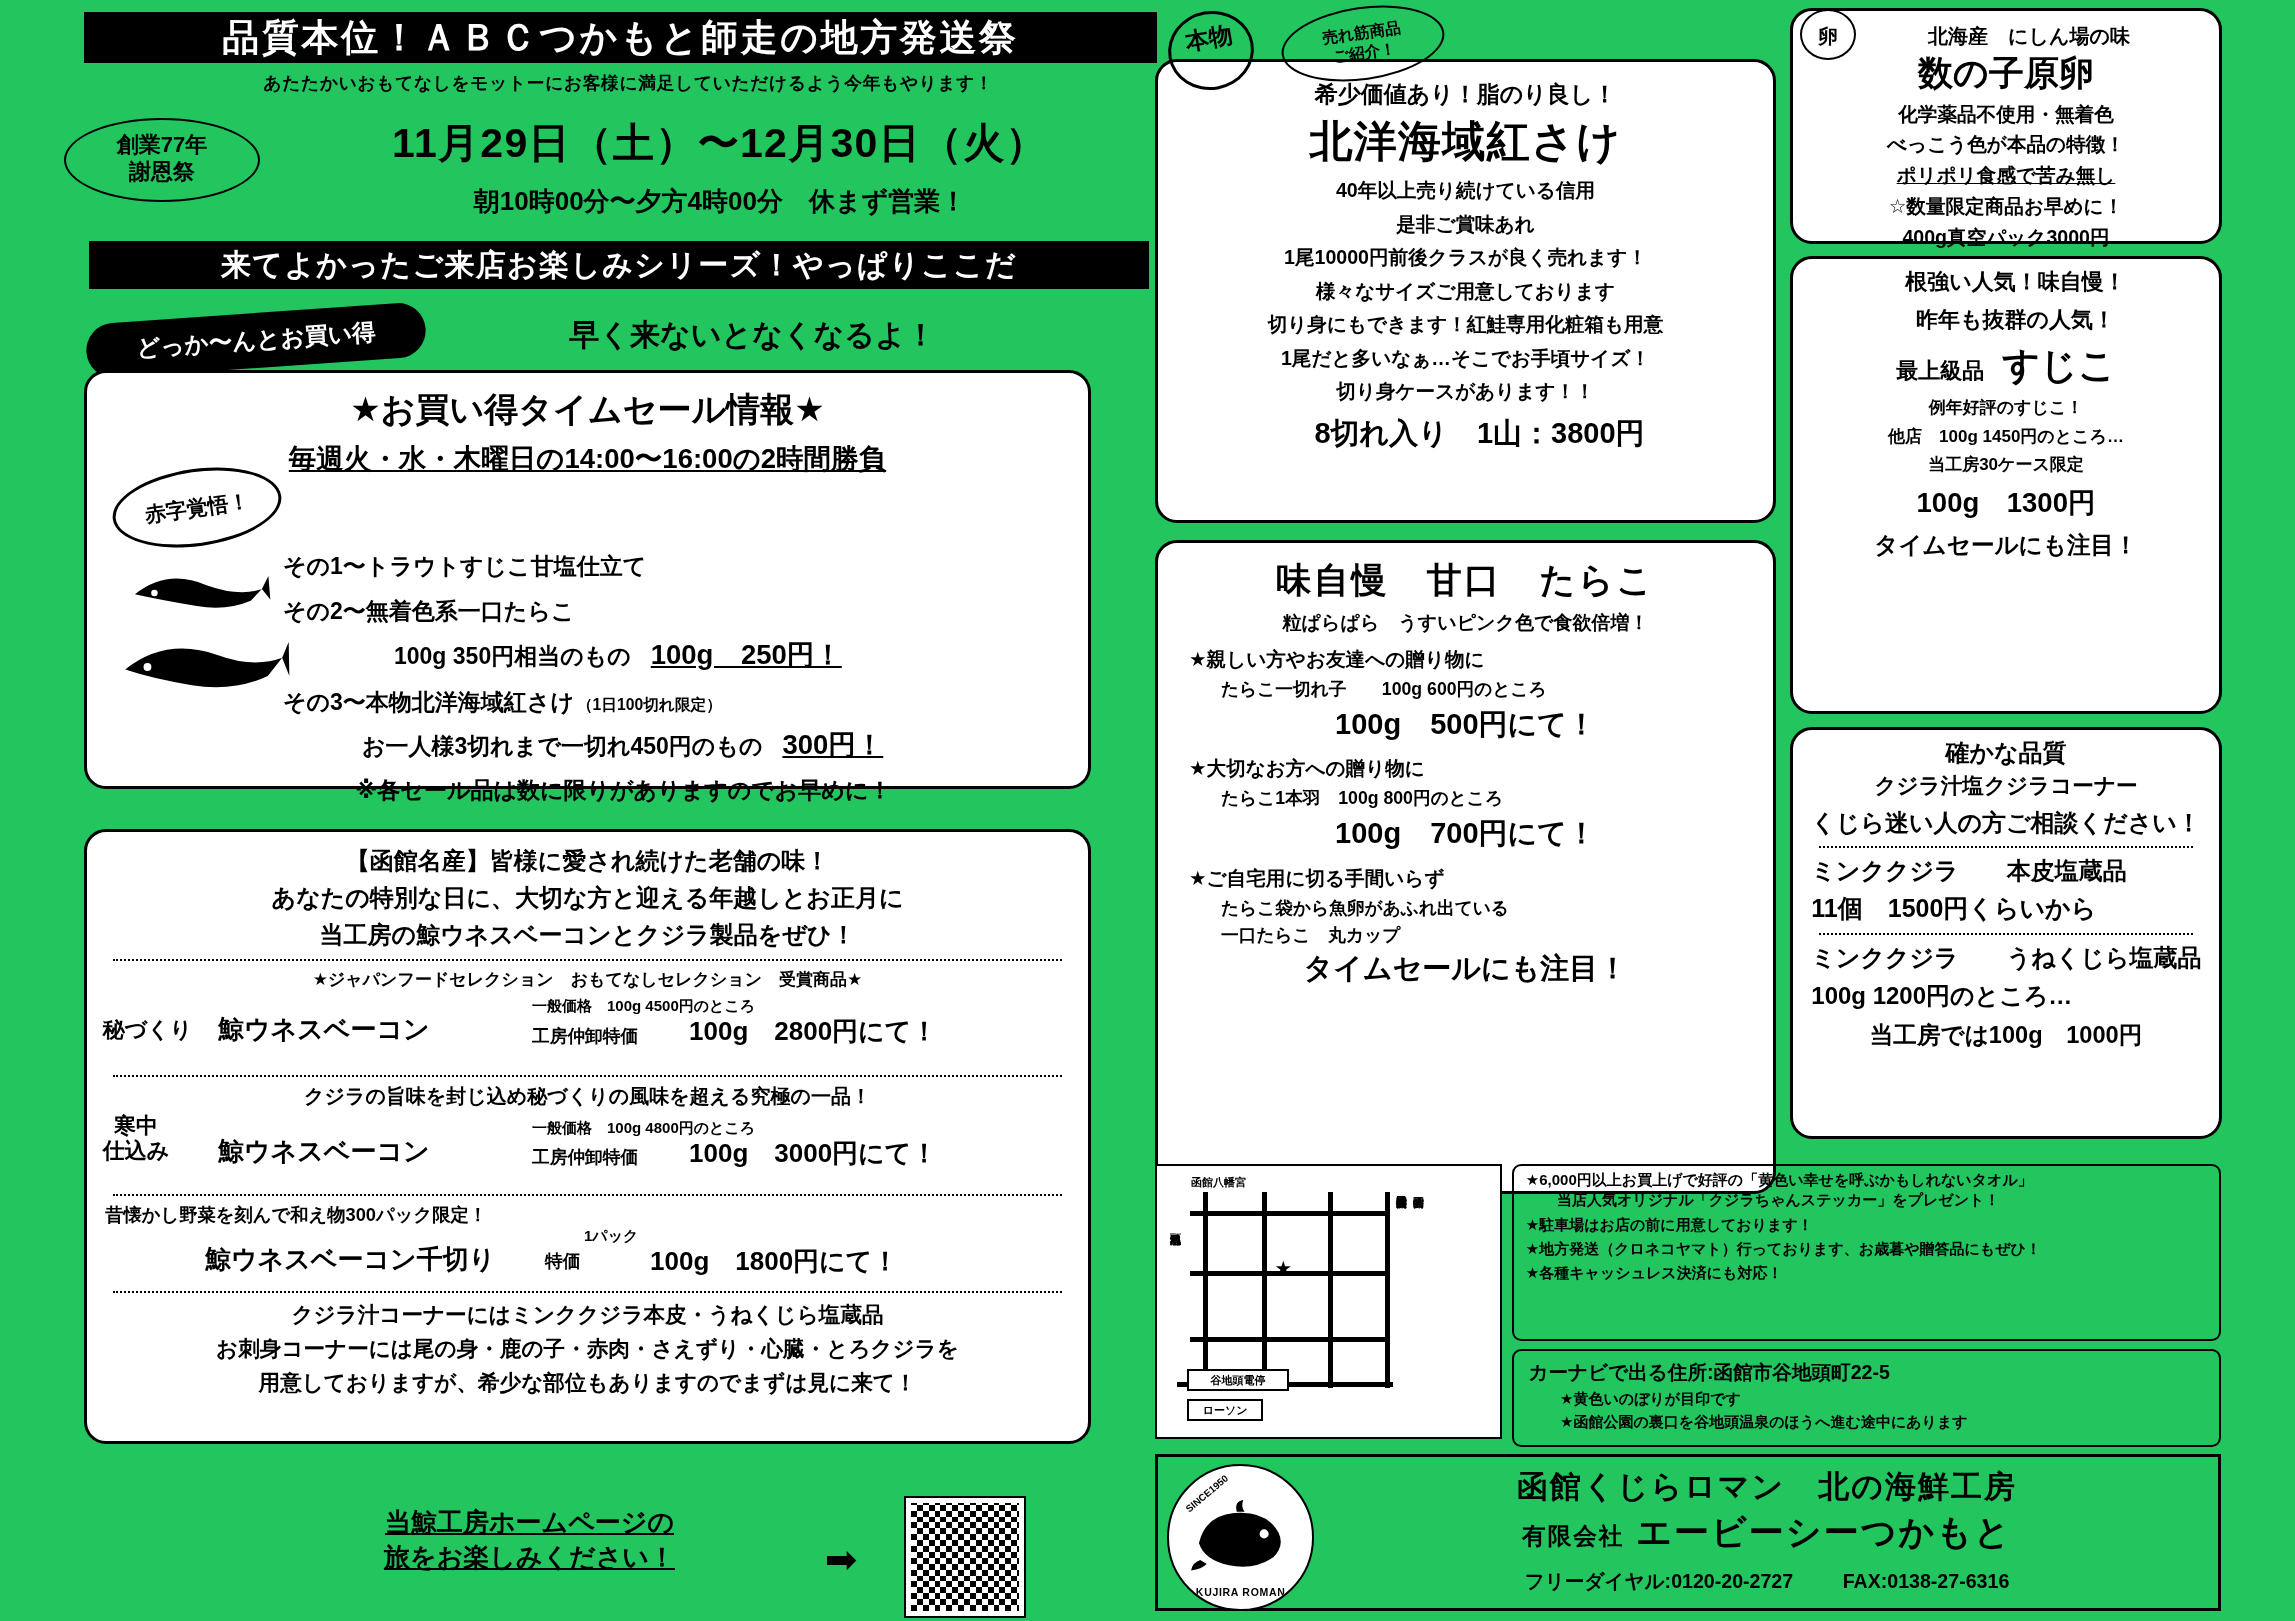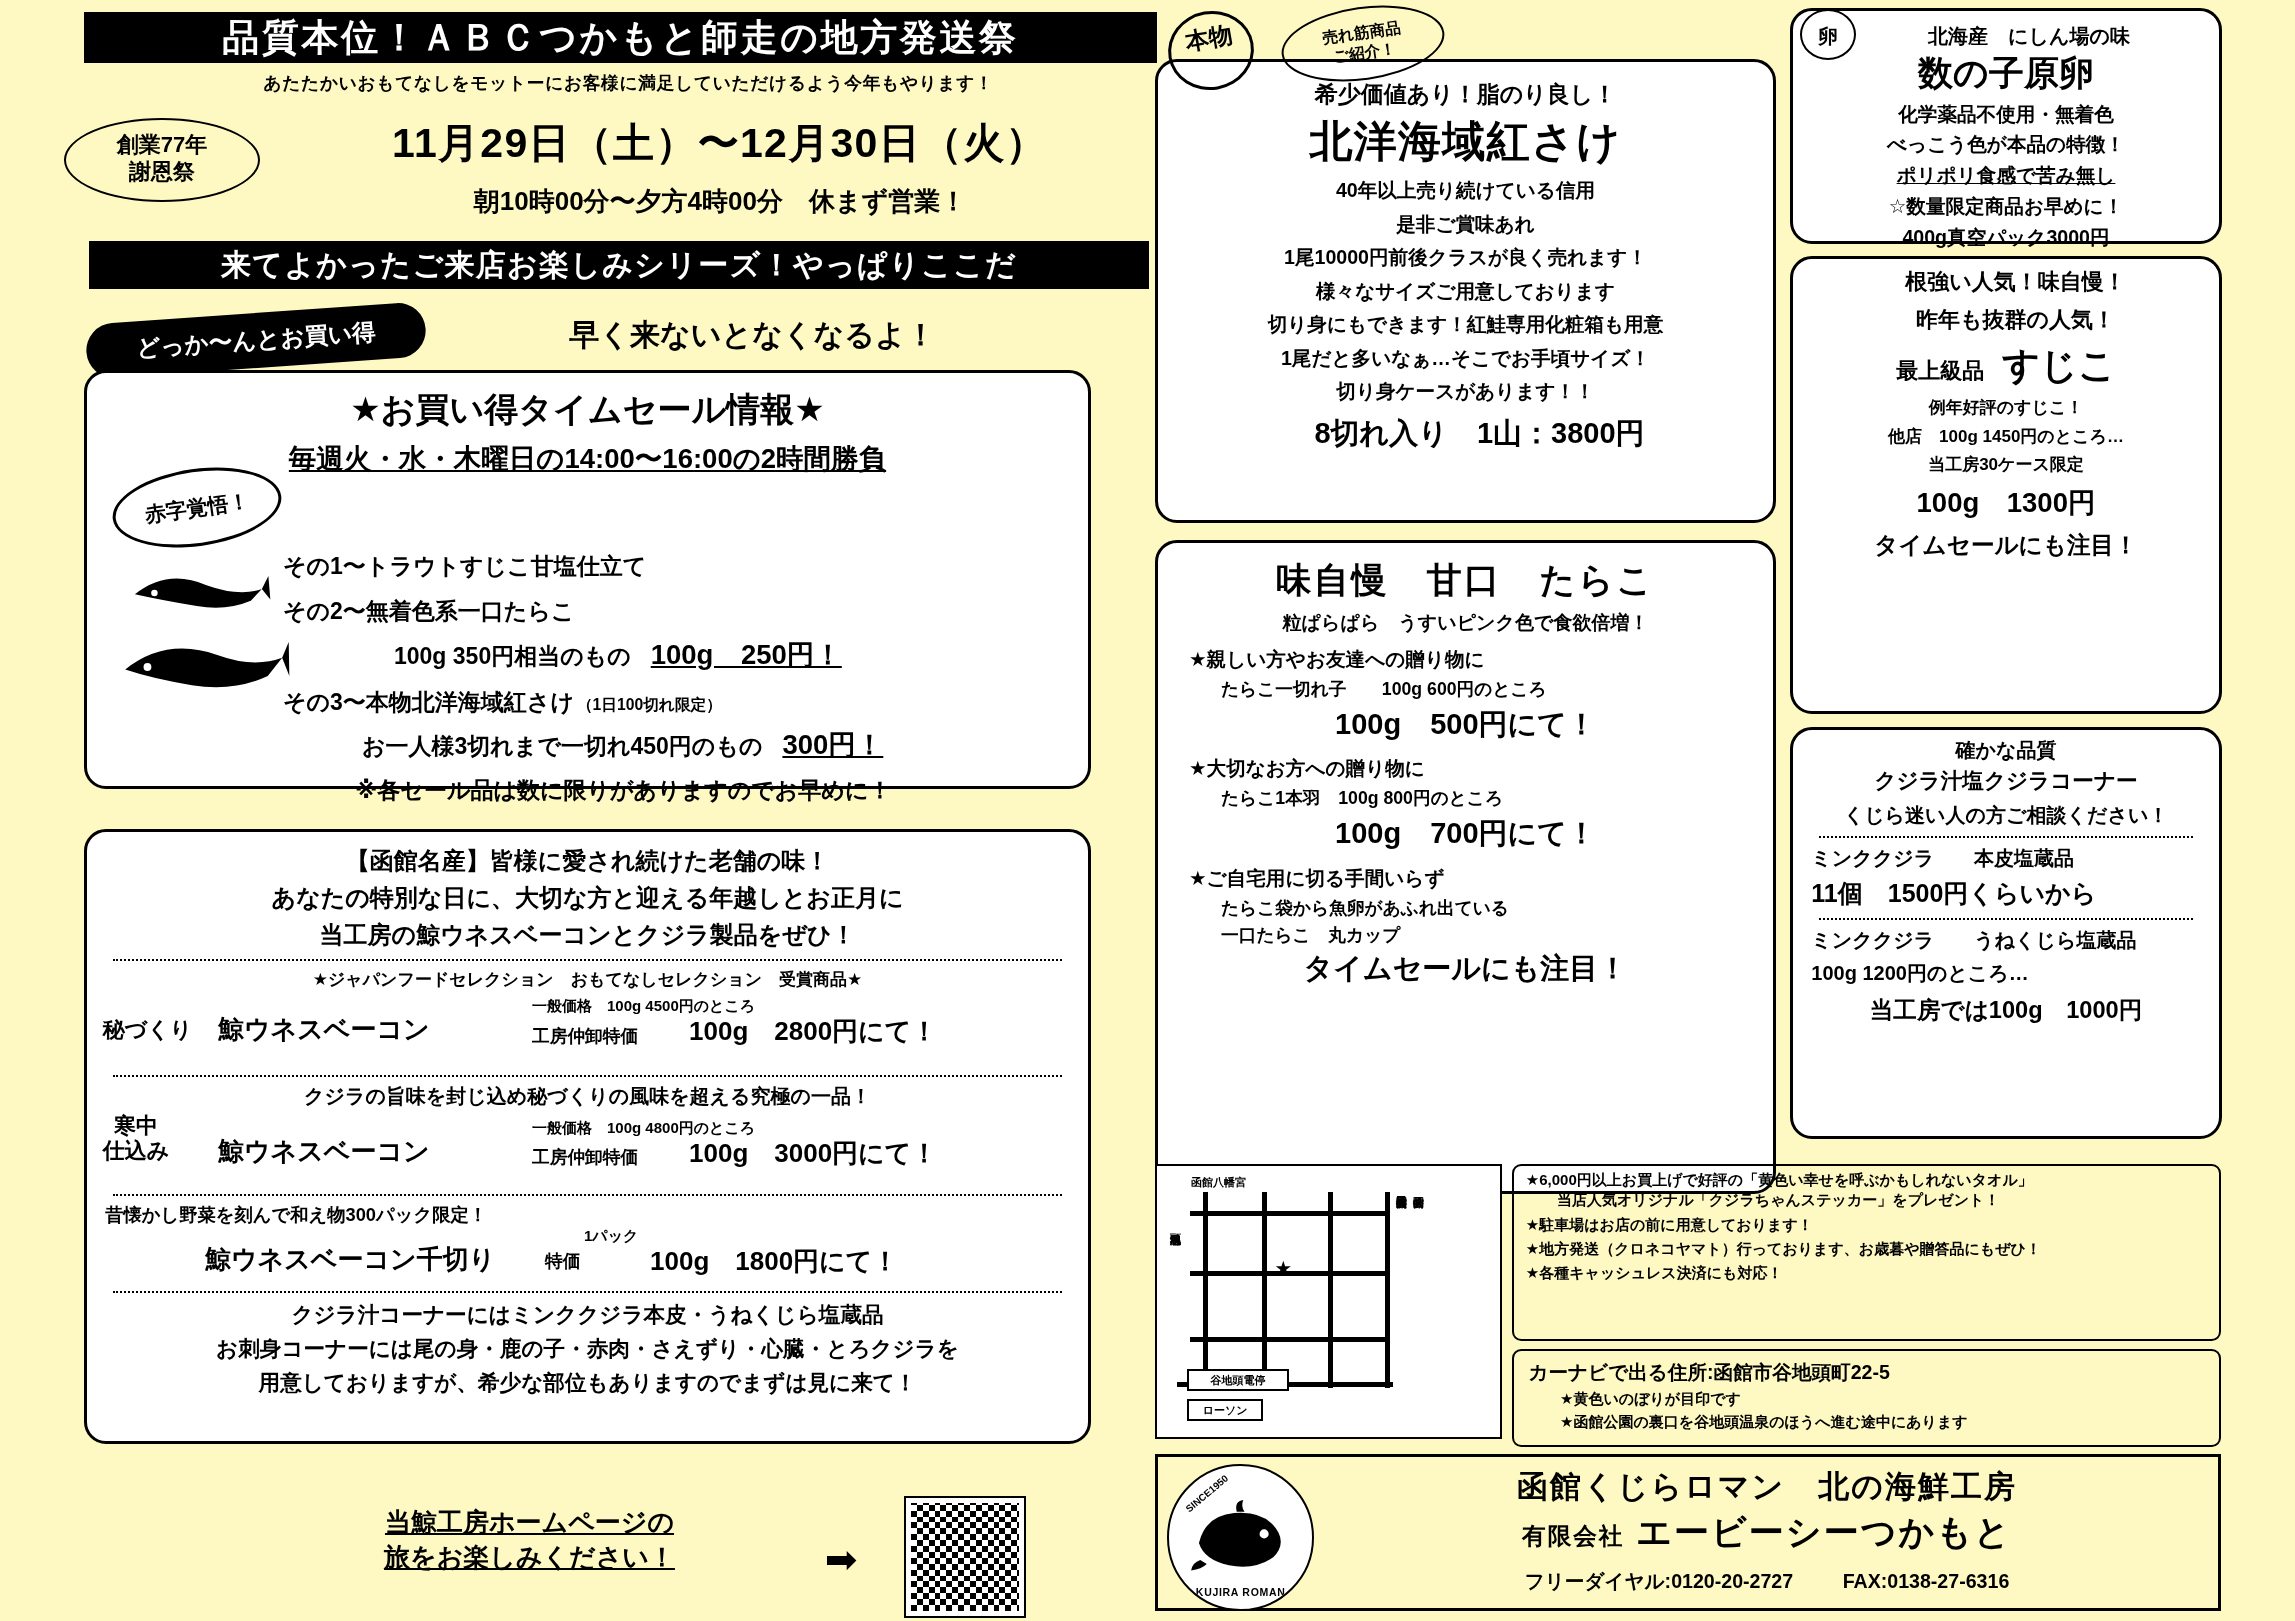--- a/index.html
+++ b/index.html
@@ -8,21 +8,21 @@
     background: #ffffff;
   }
   body {
     font-family: "Liberation Sans", "DejaVu Sans", sans-serif;
     color: #000;
   }
   #page {
     position: relative;
     width: 2295px;
     height: 1622px;
-    background: #fef9c3;
+    background: #22c55e;
     overflow: hidden;
   }
   .blk { position: absolute; box-sizing: border-box; }
   .rbox {
     border: 3.3px solid #000;
     border-radius: 22px;
     background: #fff;
   }
   .inv {
     background: #000;
@@ -153,21 +153,21 @@
 
   #box-sujiko { left: 1790px; top: 256px; width: 432px; height: 458px; }
   .sj-l { font-size: 22px; font-weight: bold; margin-top: 7.9px; padding-left: 19px; }
   #sj-title { font-size: 22px; font-weight: bold; margin-top: 6.5px; }
   #sj-title .big { font-size: 37px; }
   .sj-s { font-size: 17px; font-weight: bold; margin-top: 5.2px; }
   #sj-price { font-size: 27.5px; font-weight: bold; margin-top: 9.2px; }
   #sj-note { font-size: 23.6px; font-weight: bold; margin-top: 7.9px; }
 
   #box-kujira { left: 1790px; top: 727px; width: 432px; height: 412px; }
-  .kj-l { font-size: 20px; font-weight: bold; margin-top: 6.5px; }
+  .kj-l { font-size: 24px; font-weight: bold; margin-top: 6.5px; }
   #kj-title { font-size: 21.6px; font-weight: bold; margin-top: 2.6px; }
   #kj-price { font-size: 25px; font-weight: bold; margin-top: 5.2px; }
   #kj-final { font-size: 23.6px; font-weight: bold; margin-top: 6.5px; }
 
   
   #map-box { left: 1155px; top: 1164px; width: 347px; height: 275px; border: 2.6px solid #000; background: #fff; }
   #map-inner { position: absolute; inset: 6.5px; }
   .road-h { position: absolute; background: #000; height: 5.9px; }
   .road-v { position: absolute; background: #000; width: 5.9px; }
   .maplbl { position: absolute; font-size: 11px; font-weight: bold; }

